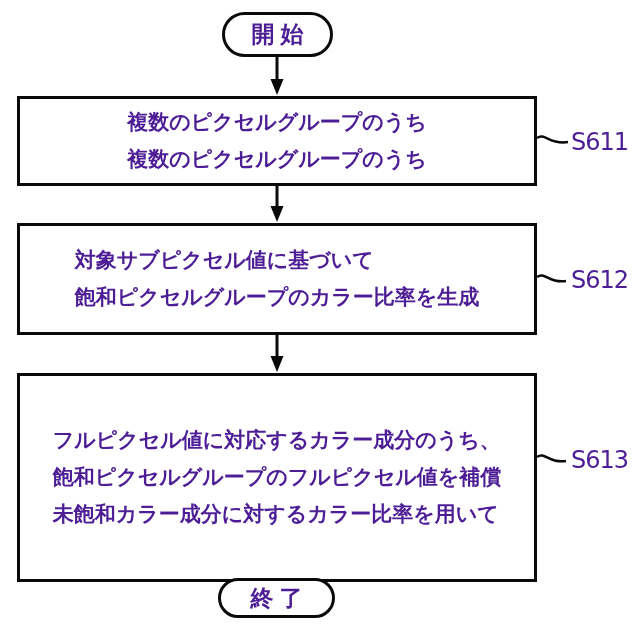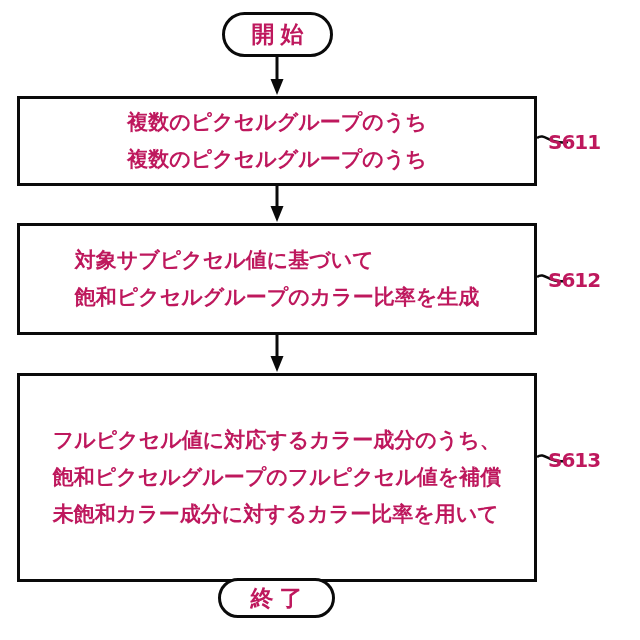--- a/index.html
+++ b/index.html
@@ -6,21 +6,21 @@
     margin: 0;
     padding: 0;
     background: #ffffff;
   }
   .stage {
     position: relative;
     width: 640px;
     height: 640px;
     background: #ffffff;
     font-family: "DejaVu Sans", sans-serif;
-    color: #be185d;
+    color: #4c1d95;
     overflow: hidden;
   }
   .connectors {
     position: absolute;
     left: 0;
     top: 0;
     width: 640px;
     height: 640px;
     pointer-events: none;
   }
@@ -57,23 +57,23 @@
   .process-text {
     text-align: left;
     font-size: 21px;
     font-weight: 600;
     line-height: 37px;
     white-space: nowrap;
   }
   .process-text span { display: block; }
   .step-label {
     position: absolute;
-    left: 548px;
-    font-size: 20px;
-    font-weight: 700;
+    left: 571px;
+    font-size: 24px;
+    font-weight: 400;
     letter-spacing: -1px;
     line-height: 30px;
     white-space: nowrap;
   }
   .step-label-1 { top: 127px; }
   .step-label-2 { top: 265px; }
   .step-label-3 { top: 445px; }
 </style>
 </head>
 <body>

